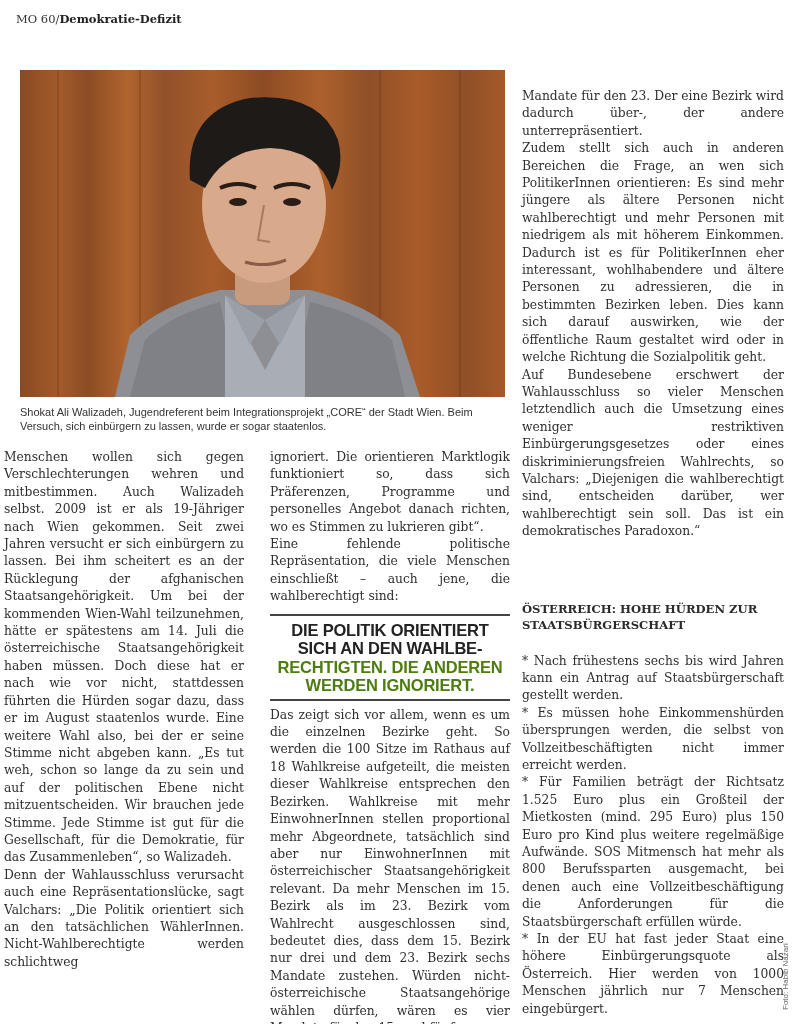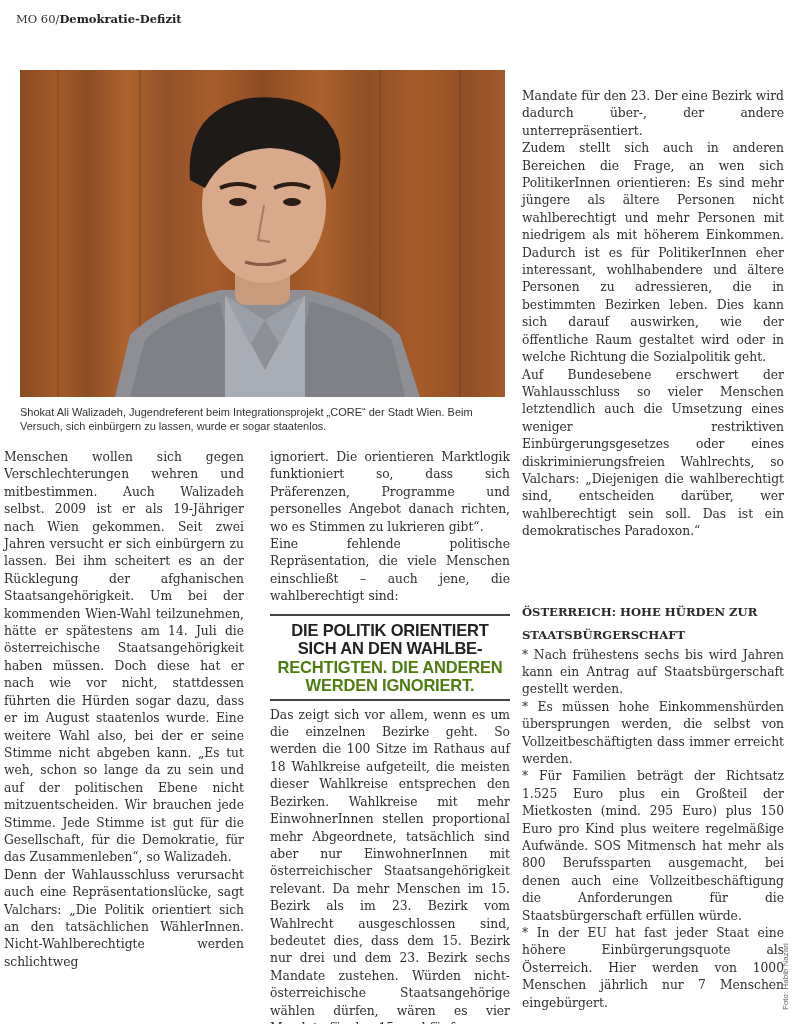--- a/index.html
+++ b/index.html
@@ -13,21 +13,21 @@
   .col { position: absolute; font-family: "DejaVu Serif", serif; font-size: 12.3px; line-height: 17.4px; color: #2f2f2f; text-align: justify; }
   .col p { margin: 0; }
   .col1 { left: 4px; top: 449px; width: 240px; }
   .col2 { left: 270px; top: 449px; width: 240px; }
   .col3 { left: 522px; top: 88px; width: 262px; }
   .subhead { font-family: "Liberation Sans", sans-serif; font-weight: bold; color: #d7182a; font-size: 13.5px; line-height: 17px; margin-top: 14px; text-align: left; }
   .pullquote { margin: 8px 0 6px; border-top: 2px solid #444; border-bottom: 2px solid #444; padding: 5px 0 4px; text-align: center;
     font-family: "Liberation Sans", sans-serif; font-weight: bold; font-size: 16.5px; line-height: 18.5px; letter-spacing: -0.2px; }
   .pq-dark { color: #222; display: block; }
   .pq-red { color: #4d7c0f; display: block; }
-  .boxhead { font-family: "DejaVu Serif", serif; font-weight: bold; font-size: 11.6px; line-height: 23px; color: #2b2b2b; margin-top: 60px; text-align: left; }
+  .boxhead { font-family: "DejaVu Serif", serif; font-weight: bold; font-size: 11.6px; line-height: 16px; color: #2b2b2b; margin-top: 60px; margin-bottom: 20px; text-align: left; }
   .photocredit { position: absolute; left: 781px; top: 1010px; transform: rotate(-90deg); transform-origin: left top; font-family: "Liberation Sans", sans-serif; font-size: 8px; color: #666; white-space: nowrap; }
 </style>
 </head>
 <body>
 
 <div class="header">
   <span>MO 60/</span><b>Demokratie-Defizit</b>
 </div>
 
 <div class="photo">
@@ -80,18 +80,18 @@
   </div>
   <p>Das zeigt sich vor allem, wenn es um die einzelnen Bezirke geht. So werden die 100 Sitze im Rathaus auf 18 Wahlkreise aufgeteilt, die meisten dieser Wahlkreise entsprechen den Bezirken. Wahlkreise mit mehr EinwohnerInnen stellen proportional mehr Abgeordnete, tatsächlich sind aber nur EinwohnerInnen mit österreichischer Staatsangehörigkeit relevant. Da mehr Menschen im 15. Bezirk als im 23. Bezirk vom Wahlrecht ausgeschlossen sind, bedeutet dies, dass dem 15. Bezirk nur drei und dem 23. Bezirk sechs Mandate zustehen. Würden nicht-österreichische Staatsangehörige wählen dürfen, wären es vier Mandate für den 15. und fünf</p>
 </div>
 
 <div class="col col3">
   <p>Mandate für den 23. Der eine Bezirk wird dadurch über-, der andere unterrepräsentiert.</p>
   <p>Zudem stellt sich auch in anderen Bereichen die Frage, an wen sich PolitikerInnen orientieren: Es sind mehr jüngere als ältere Personen nicht wahlberechtigt und mehr Personen mit niedrigem als mit höherem Einkommen. Dadurch ist es für PolitikerInnen eher interessant, wohlhabendere und ältere Personen zu adressieren, die in bestimmten Bezirken leben. Dies kann sich darauf auswirken, wie der öffentliche Raum gestaltet wird oder in welche Richtung die Sozialpolitik geht.</p>
   <p>Auf Bundesebene erschwert der Wahlausschluss so vieler Menschen letztendlich auch die Umsetzung eines weniger restriktiven Einbürgerungsgesetzes oder eines diskriminierungsfreien Wahlrechts, so Valchars: „Diejenigen die wahlberechtigt sind, entscheiden darüber, wer wahlberechtigt sein soll. Das ist ein demokratisches Paradoxon.“</p>
   <div class="boxhead">ÖSTERREICH: HOHE HÜRDEN ZUR STAATSBÜRGERSCHAFT</div>
   <p>* Nach frühestens sechs bis wird Jahren kann ein Antrag auf Staatsbürgerschaft gestellt werden.</p>
-  <p>* Es müssen hohe Einkommenshürden übersprungen werden, die selbst von Vollzeitbeschäftigten dass immer erreicht werden.</p>
+  <p>* Es müssen hohe Einkommenshürden übersprungen werden, die selbst von Vollzeitbeschäftigten nicht immer erreicht werden.</p>
   <p>* Für Familien beträgt der Richtsatz 1.525 Euro plus ein Großteil der Mietkosten (mind. 295 Euro) plus 150 Euro pro Kind plus weitere regelmäßige Aufwände. SOS Mitmensch hat mehr als 800 Berufssparten ausgemacht, bei denen auch eine Vollzeitbeschäftigung die Anforderungen für die Staatsbürgerschaft erfüllen würde.</p>
   <p>* In der EU hat fast jeder Staat eine höhere Einbürgerungsquote als Österreich. Hier werden von 1000 Menschen jährlich nur 7 Menschen eingebürgert.</p>
 </div>
 
 <div class="photocredit">Foto: Habib Nazari</div>
 
 </body></html>

